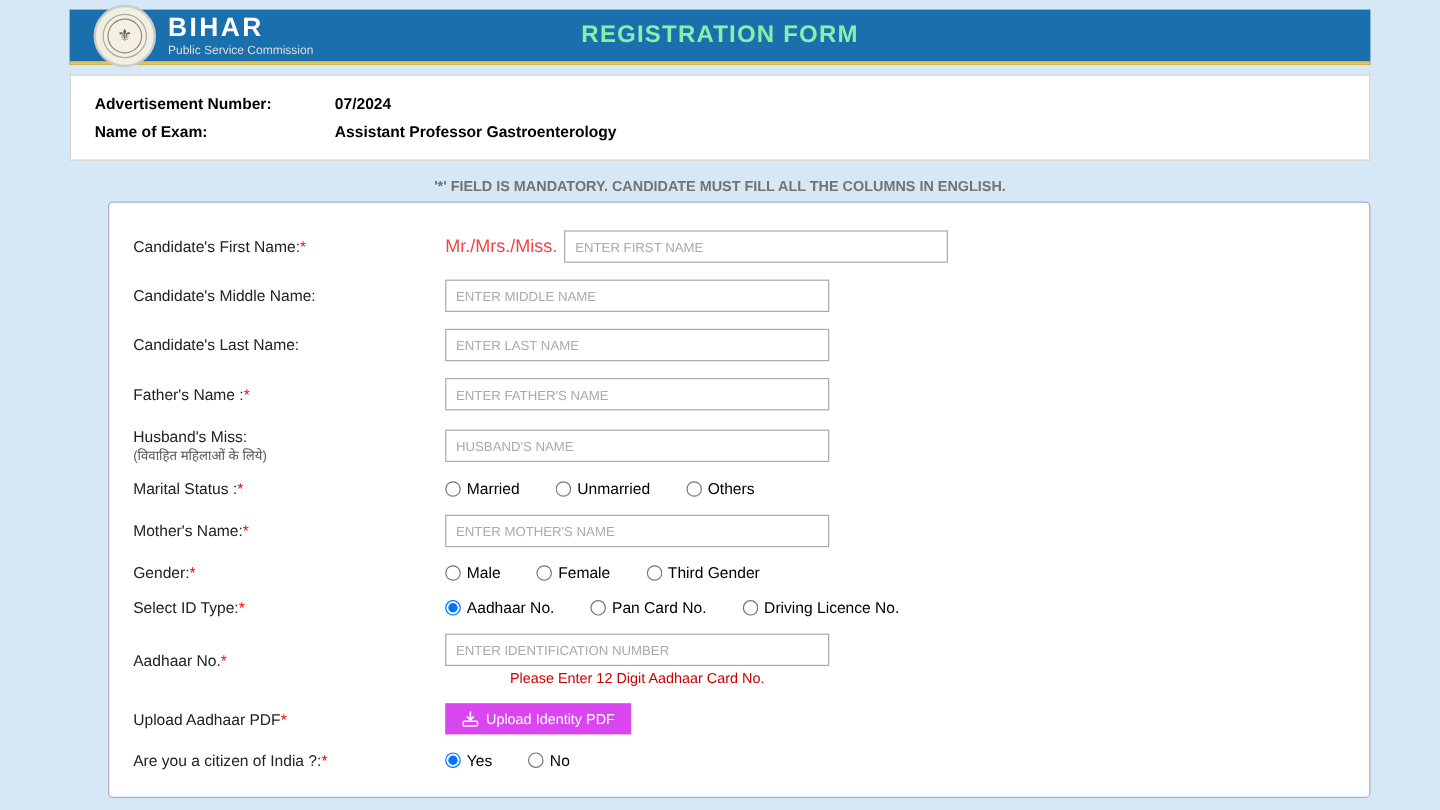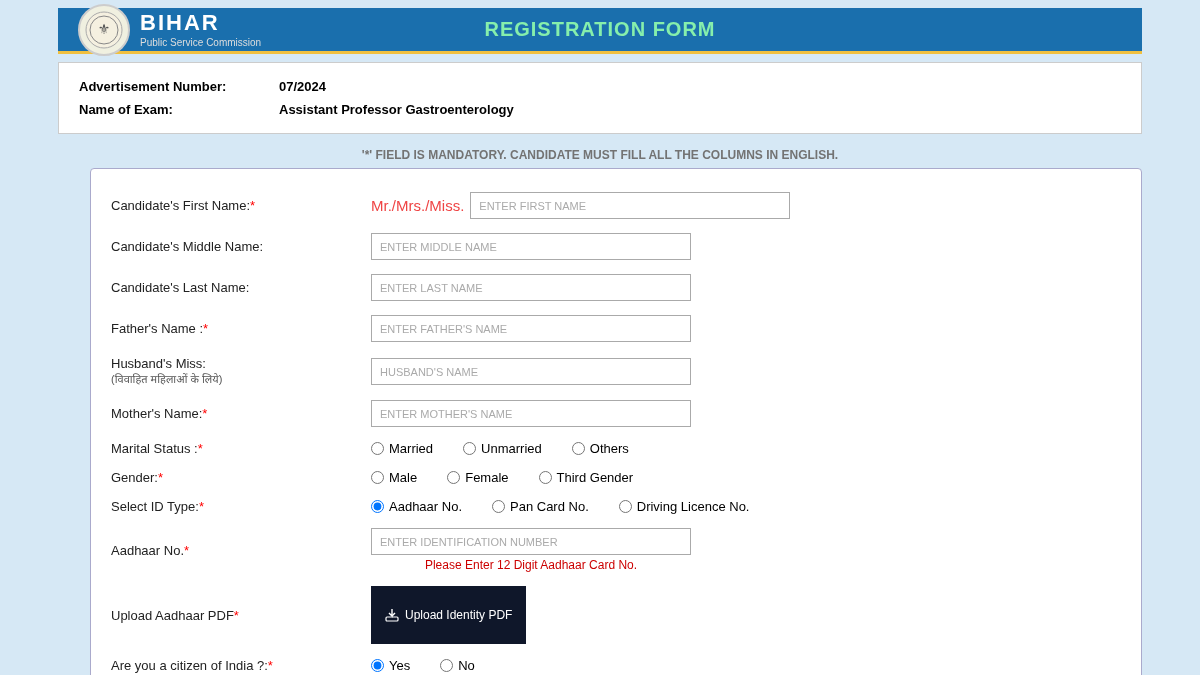--- a/index.html
+++ b/index.html
@@ -169,24 +169,24 @@
     }
     .error-text {
       color: #cc0000;
       font-size: 12px;
       margin-top: 3px;
       text-align: center;
     }
 
     
     .upload-btn {
-      background: #0f172a;
+      background: #d946ef;
       color: #fff;
       border: none;
-      padding: 22px 14px;
+      padding: 6px 14px;
       font-size: 12px;
       cursor: pointer;
       display: flex;
       gap: 6px;
     }
   </style>
 </head>
 <body>
 
 <div class="page-wrapper">
@@ -253,40 +253,40 @@
     <div class="form-row">
       <div class="form-label">
         <span>Husband's Miss:</span>
         <span class="sub-label">(विवाहित महिलाओं के लिये)</span>
       </div>
       <input class="form-input" type="text" placeholder="HUSBAND'S NAME" style="">
     </div>
 
     <div class="form-row">
       <div class="form-label">
+        <span>Marital Status :</span><span class="required">*</span>
+      </div>
+      <div class="radio-group">
+        <label class="radio-item">
+          <input type="radio" name="marital" value="Married" style=""> Married
+        </label>
+        <label class="radio-item">
+          <input type="radio" name="marital" value="Unmarried" style=""> Unmarried
+        </label>
+        <label class="radio-item">
+          <input type="radio" name="marital" value="Others" style=""> Others
+        </label>
+      </div>
+    </div>
+
+    <div class="form-row">
+      <div class="form-label">
         <span>Mother's Name:</span><span class="required">*</span>
       </div>
       <input class="form-input" type="text" placeholder="ENTER MOTHER'S NAME" style="">
-    </div>
-
-    <div class="form-row">
-      <div class="form-label">
-        <span>Marital Status :</span><span class="required">*</span>
-      </div>
-      <div class="radio-group">
-        <label class="radio-item">
-          <input type="radio" name="marital" value="Married" style=""> Married
-        </label>
-        <label class="radio-item">
-          <input type="radio" name="marital" value="Unmarried" style=""> Unmarried
-        </label>
-        <label class="radio-item">
-          <input type="radio" name="marital" value="Others" style=""> Others
-        </label>
-      </div>
     </div>
 
     <div class="form-row">
       <div class="form-label">
         <span>Gender:</span><span class="required">*</span>
       </div>
       <div class="radio-group">
         <label class="radio-item">
           <input type="radio" name="gender" value="Male" style=""> Male
         </label>

